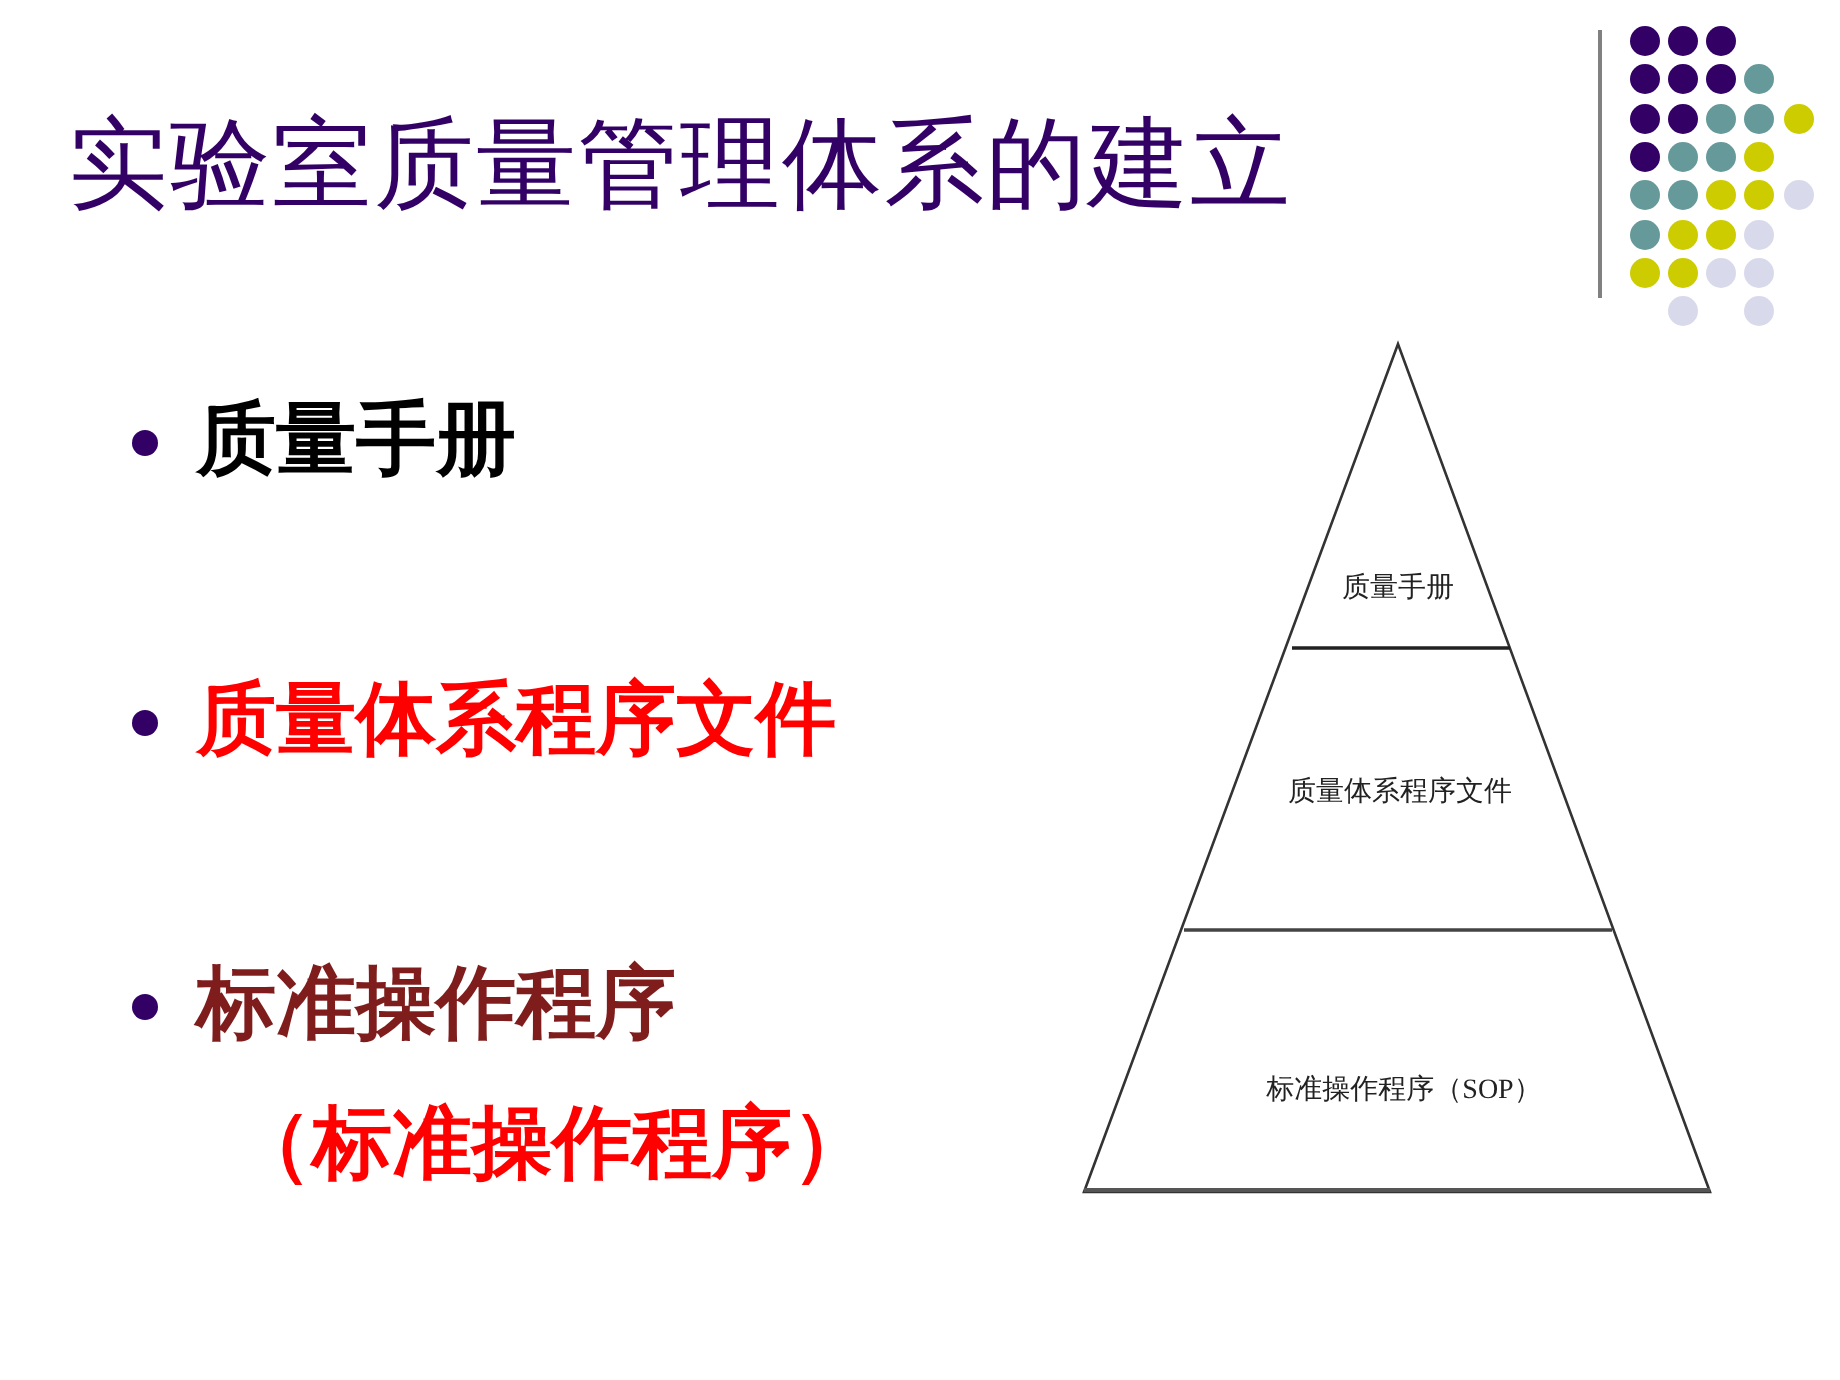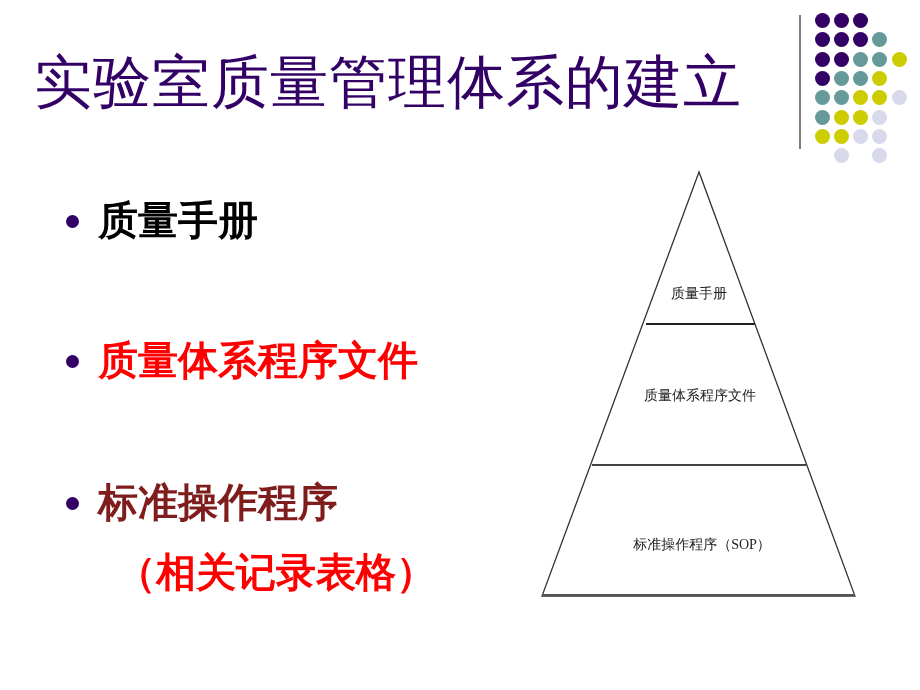--- a/index.html
+++ b/index.html
@@ -1,18 +1,18 @@
 <!DOCTYPE html>
 <html><head>
 <meta charset="utf-8">
 <style>
   html, body { margin:0; padding:0; }
   body { width:920px; height:690px; background:#ffffff; position:relative; overflow:hidden;
          font-family: "DejaVu Sans", "Liberation Sans", sans-serif; }
-  .title { position:absolute; left:34px; top:52px; font-size:58px; line-height:60px;
+  .title { position:absolute; left:34px; top:52px; font-size:50px; line-height:60px;
            color:#330066; letter-spacing:1px; white-space:nowrap; }
   .divider { position:absolute; left:799px; top:15px; width:2px; height:134px; background:#808080; }
   .dot { position:absolute; width:15px; height:15px; border-radius:50%; }
   .bullet-row { position:absolute; left:66px; white-space:nowrap; }
   .bullet { position:absolute; left:0; width:13px; height:13px; border-radius:50%; background:#330066; }
   .btext { position:absolute; left:32px; font-size:40px; font-weight:bold; line-height:48px; }
   .pyr { position:absolute; left:0; top:0; }
   .plabel { position:absolute; font-size:14px; color:#222; white-space:nowrap; transform:translateX(-50%); }
 </style>
 </head>
@@ -61,21 +61,21 @@
 </div>
 
 <div class="bullet-row" style="top:336px;">
   <span class="bullet" style="top: 19px; background: rgb(51, 0, 102);"></span>
   <span class="btext" id="b1" style="color: rgb(255, 0, 0);">质量体系程序文件</span>
 </div>
 
 <div class="bullet-row" style="top:478px;">
   <span class="bullet" style="top: 19px; background: rgb(51, 0, 102);"></span>
   <span class="btext" id="b2" style="color: #7f1d1d;">标准操作程序</span>
-  <span class="btext" id="b2c" style="top: 70px; left: 50px; color: rgb(255, 0, 0);">（相关记录表格）</span>
+  <span class="btext" id="b2c" style="top: 70px; left: 50px; color: rgb(255, 0, 0);">（标准操作程序）</span>
 </div>
 
 <svg class="pyr" width="920" height="690">
   <polygon points="699,172 542,596 855,596" fill="none" stroke="#333" stroke-width="1.3"></polygon>
   <line x1="646" y1="324" x2="755" y2="324" stroke="#222" stroke-width="1.8"></line>
   <line x1="592" y1="465" x2="806" y2="465" stroke="#444" stroke-width="1.8"></line>
   <line x1="542" y1="595" x2="855" y2="595" stroke="#555" stroke-width="2"></line>
 </svg>
 
 <div class="plabel" style="left:699px; top:285px;">质量手册</div>

